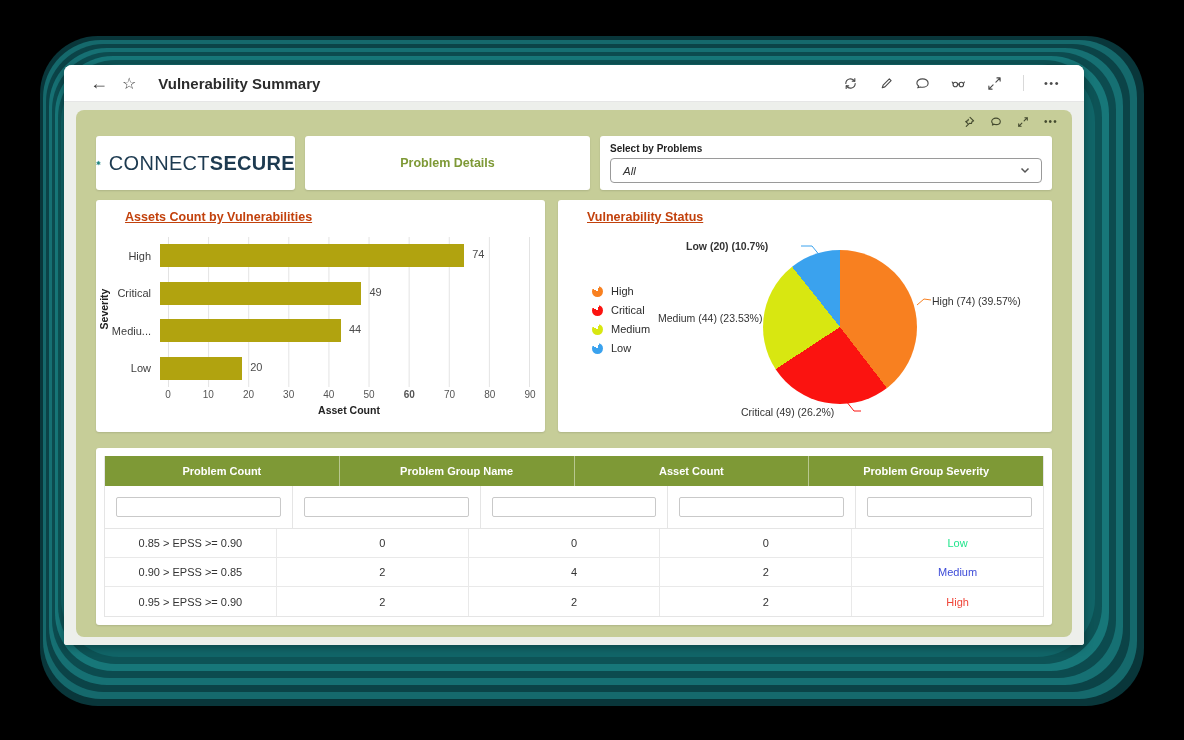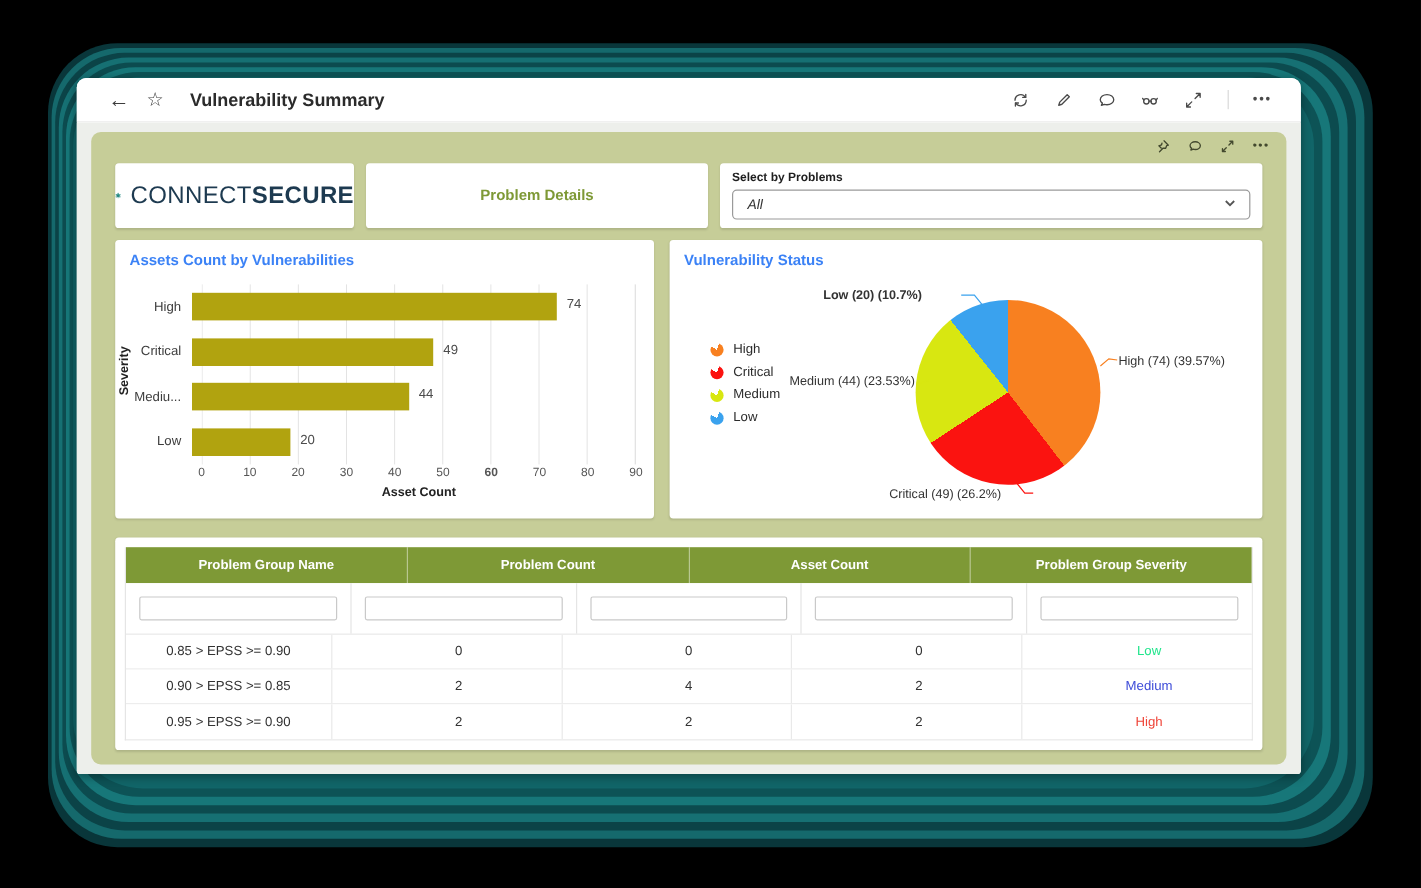--- a/index.html
+++ b/index.html
@@ -45,21 +45,21 @@
   .details-lbl { color:#7e9936; font-weight:700; font-size:12.5px; }
   .p-select { left:524px; top:26px; width:452px; height:54px; padding:7px 10px 0 10px; }
   .sel-label { font-size:10px; font-weight:700; color:#1f1f1f; margin-bottom:4px; }
   .sel-box { height:25px; border:1px solid #9a9a9a; border-radius:4px; display:flex; align-items:center;
              justify-content:space-between; padding:0 10px 0 12px; cursor:pointer; background:#fff; }
   .sel-value { font-size:11.5px; font-style:italic; color:#333; }
   .sel-chev svg { width:12px; height:12px; stroke:#555; fill:none; stroke-width:1.5; }
 
   
   .p-bar { left:20px; top:90px; width:449px; height:232px; }
-  .chart-title { position:absolute; left:12px; top:10px; font-size:12.5px; font-weight:700; color:#3b82f6; }
+  .chart-title { position:absolute; left:29px; top:10px; font-size:12.5px; font-weight:700; color:#c2410c;text-decoration:underline; }
   .bar-plotbg { position:absolute; left:72px; top:37px; width:362px; height:150px;
                 background-image:linear-gradient(to right,#e3e3e3 1px,transparent 1px);
                 background-size:calc(100%/9) 100%; border-right:1px solid #e3e3e3; }
   .bar-rows { position:absolute; left:8px; top:37px; width:426px; height:150px; display:flex; flex-direction:column; }
   .bar-row { flex:1; display:flex; align-items:center; }
   .bar-cat { width:56px; text-align:right; padding-right:9px; font-size:11px; color:#3d3d3d; }
   .bar-track { position:relative; flex:1; height:23px; }
   .bar-fill { position:absolute; left:0; top:0; height:100%; background:#b1a30f; }
   .bar-val { position:absolute; top:4px; font-size:11px; color:#4c4c4c; }
   .bar-ticks { position:absolute; left:72px; top:189px; width:362px; height:12px; }
@@ -288,22 +288,22 @@
         </svg>
         <div class="pie-callout co-high">High (74) (39.57%)</div>
         <div class="pie-callout co-critical">Critical (49) (26.2%)</div>
         <div class="pie-callout co-medium">Medium (44) (23.53%)</div>
         <div class="pie-callout co-low">Low (20) (10.7%)</div>
       </div>
 
       <div class="panel p-table">
         <div class="tbl">
           <div class="tbl-head" id="tbl-head">
+              <div class="hcell">Problem Count</div>
               <div class="hcell">Problem Group Name</div>
-              <div class="hcell">Problem Count</div>
               <div class="hcell">Asset Count</div>
               <div class="hcell">Problem Group Severity</div>
             </div>
           <div class="tbl-filter" id="tbl-filter">
               <div class="fcell">
                 <input type="text" placeholder="" style="">
               </div>
               <div class="fcell">
                 <input type="text" placeholder="" style="">
               </div>

